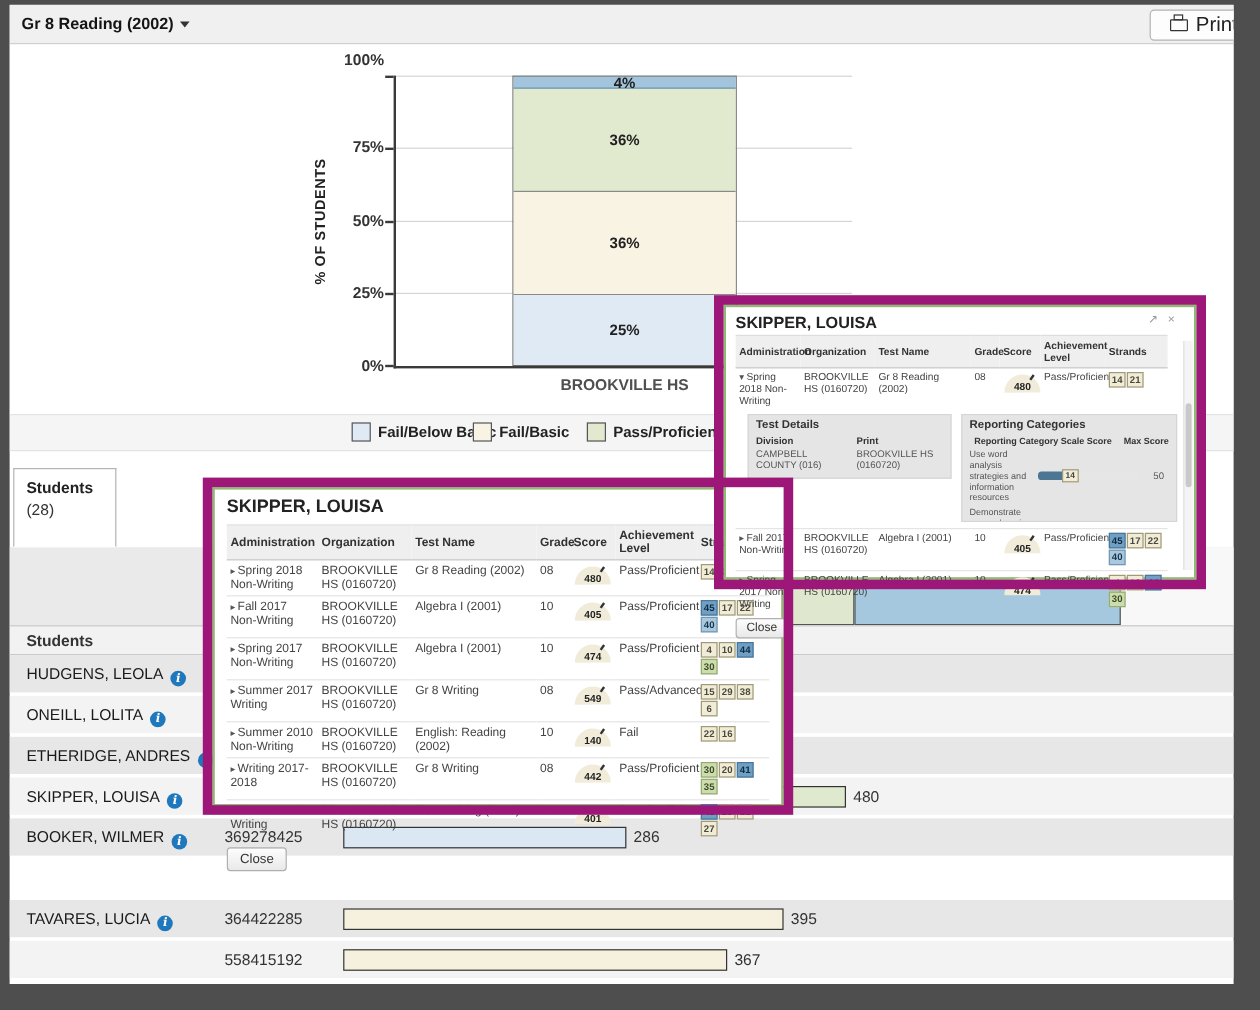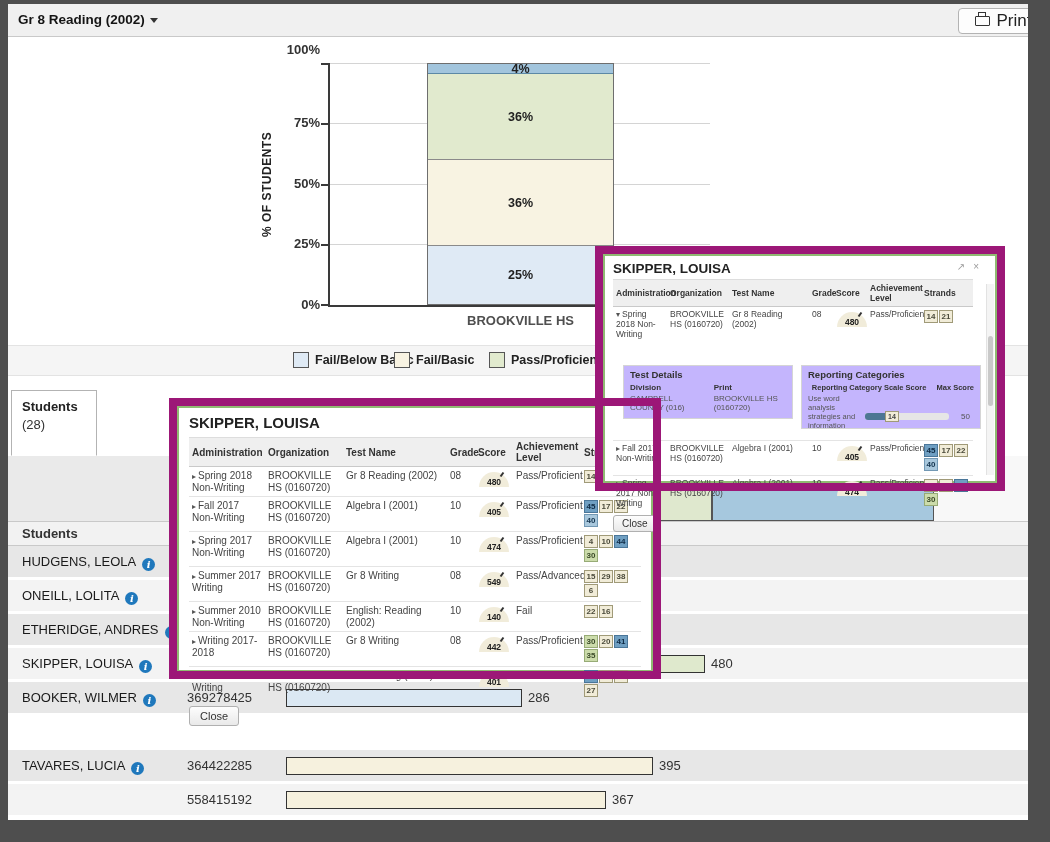--- a/index.html
+++ b/index.html
@@ -76,27 +76,27 @@
   .strand{display:inline-block;min-width:10px;padding:0 1px;height:11px;line-height:11px;margin:0 1px 1px 0;border:1px solid;text-align:center;font-size:8px;font-weight:bold;}
 
   
   .gauge{position:relative;display:inline-block;width:32px;height:17px;}
   .gauge-dial{position:absolute;left:1px;right:1px;top:2px;bottom:0;border-radius:16px 16px 0 0;background:conic-gradient(from -90deg at 50% 100%, #f1ecda 0 70%, #8cb6d4 70% 88%, #e9e4d2 88% 100%);}
   .gauge:after{content:"";position:absolute;right:7px;top:2px;width:2px;height:5px;background:#333;transform:rotate(35deg);}
   .gauge-num{position:absolute;left:0;right:0;bottom:-1px;text-align:center;font-size:8.5px;font-weight:bold;color:#222;}
 
   
   .detail-panel{display:flex;gap:8px;margin:3px 0 3px 10px;height:92px;}
-  .dbox{border:1px solid #d5d5d5;background:#c4b5fd;box-sizing:border-box;padding:3px 6px;overflow:hidden;margin-top:20px;}
+  .dbox{border:1px solid #d5d5d5;background:#e5e5e5;box-sizing:border-box;padding:3px 6px;overflow:hidden;}
   .dbox h4{margin:0 0 3px 0;font-size:9.5px;color:#333;}
   #test-details{width:170px;height:54px;}
   .td-cols{display:flex;gap:14px;}
   .td-lbl{font-size:8px;font-weight:bold;color:#333;margin-bottom:2px;}
   .td-val{font-size:8px;color:#555;}
-  #rep-cats{width:180px;height:64px;}
+  #rep-cats{width:180px;height:90px;}
   .rc-head{display:flex;justify-content:flex-end;gap:10px;font-size:7.5px;font-weight:bold;color:#333;margin-bottom:2px;}
   .rc-row{display:flex;align-items:center;gap:5px;margin-bottom:3px;}
   .rc-label{width:52px;font-size:7.5px;color:#555;line-height:1.2;}
   .rc-barwrap{position:relative;width:84px;height:7px;background:#e6e6e6;border-radius:3px;}
   .rc-fill{position:absolute;left:0;top:0;height:7px;background:#4d7693;border-radius:3px;}
   .rc-badge{position:absolute;top:-2px;height:9px;line-height:9px;padding:0 2px;background:#f1ecd8;border:1px solid #a09a78;font-size:7px;font-weight:bold;color:#444;}
   .rc-max{width:16px;font-size:8px;color:#555;text-align:right;}
 
   .close-btn{display:inline-block;margin-top:5px;padding:3px 10px;background:linear-gradient(#fdfdfd,#e9e9e9);border:1px solid #b0b0b0;border-radius:3px;font-size:11px;color:#333;}
   #popup-detail .close-btn{padding:2px 8px;font-size:10px;margin-top:3px;}

